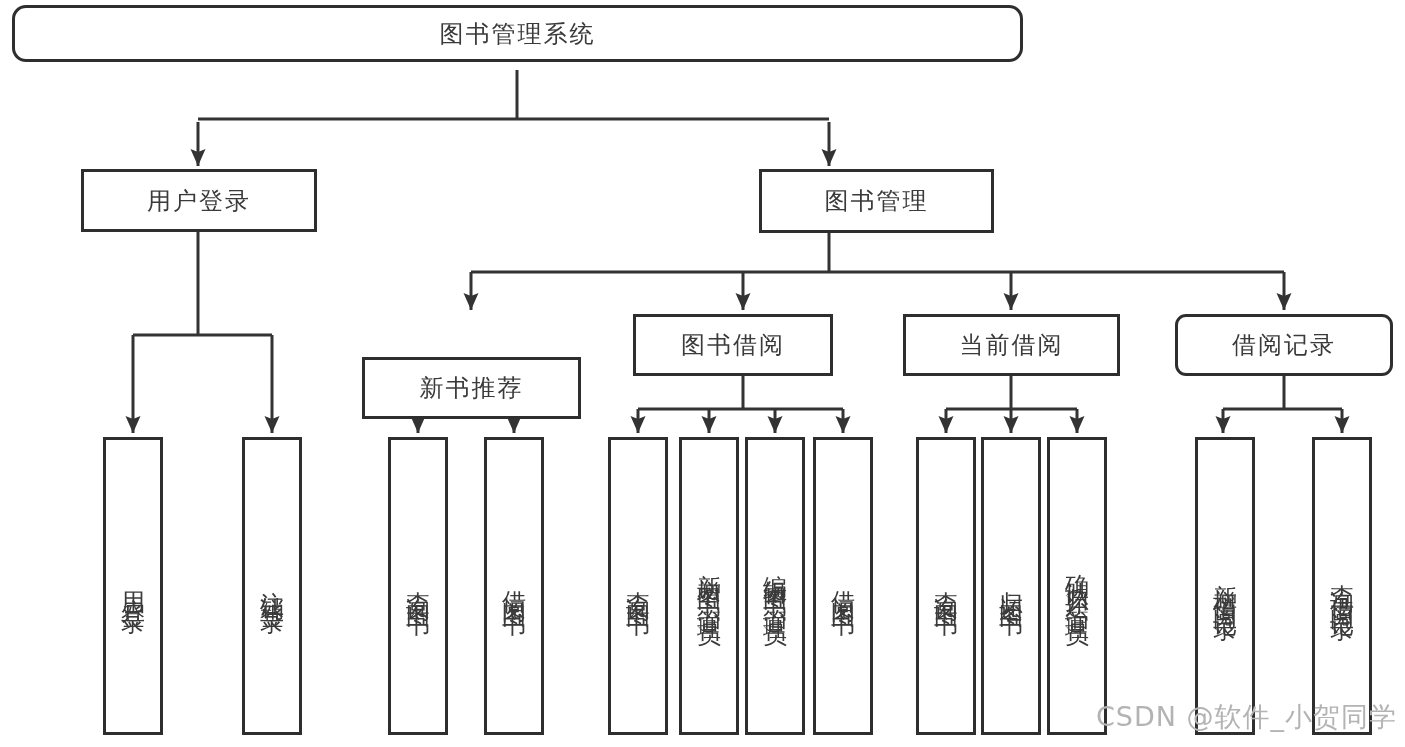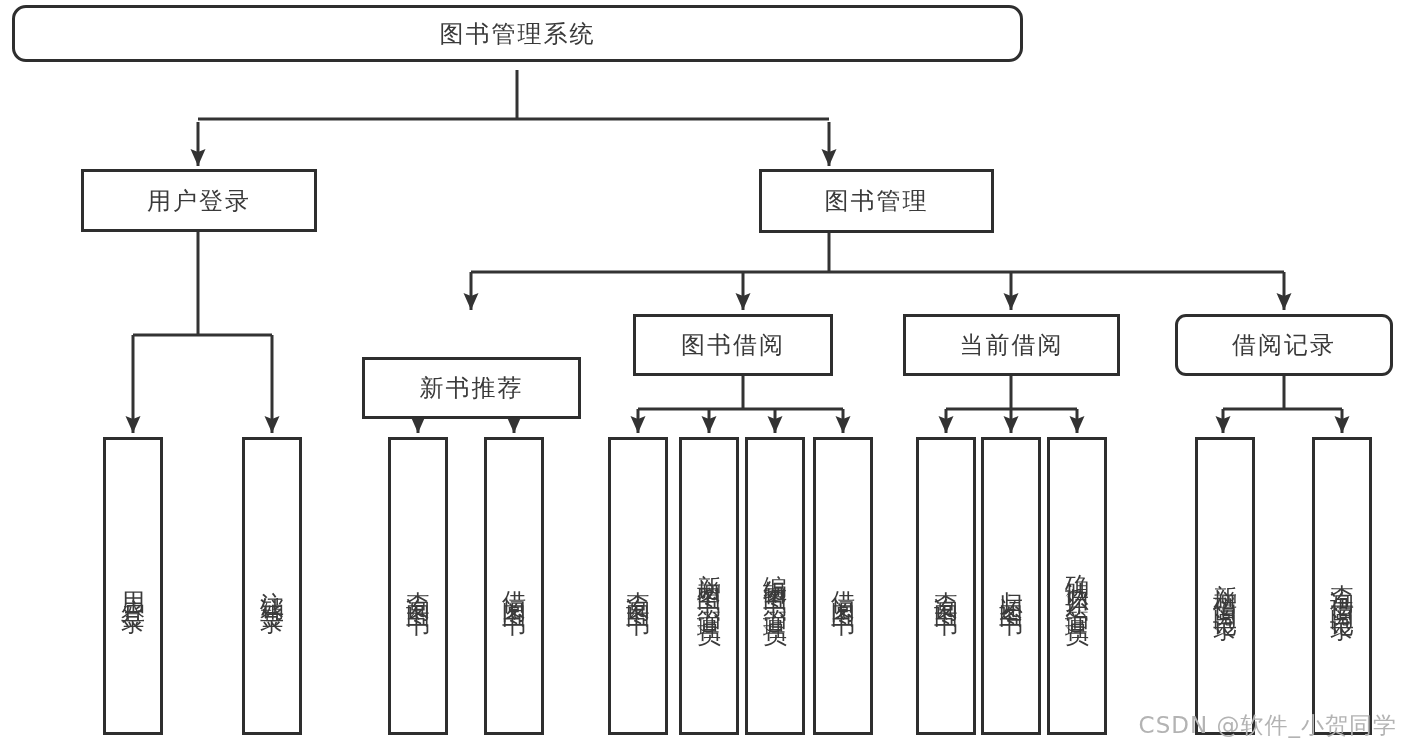--- a/index.html
+++ b/index.html
@@ -23,22 +23,22 @@
     position:absolute; box-sizing:border-box; background:#fff;
     border:3px solid var(--border);
     display:flex; align-items:center; justify-content:center;
     width:60px; top:437px; height:298px;
   }
   .leaf span{
     writing-mode:vertical-rl; text-orientation:mixed;
     font-size:24px; letter-spacing:7px; line-height:1; white-space:nowrap;
   }
   #watermark{
-    position:absolute; right:8px; bottom:6px;
-    font-size:23px; color:var(--watermark); letter-spacing:1px;
+    position:absolute; right:8px; bottom:12px;
+    font-size:27px; color:var(--watermark); letter-spacing:1px;
     pointer-events:none;
   }
 </style>
 </head>
 <body>
 
 <div id="stage">
 
   <svg id="wires" viewBox="0 0 1405 747" xmlns="http://www.w3.org/2000/svg">
     <defs>

